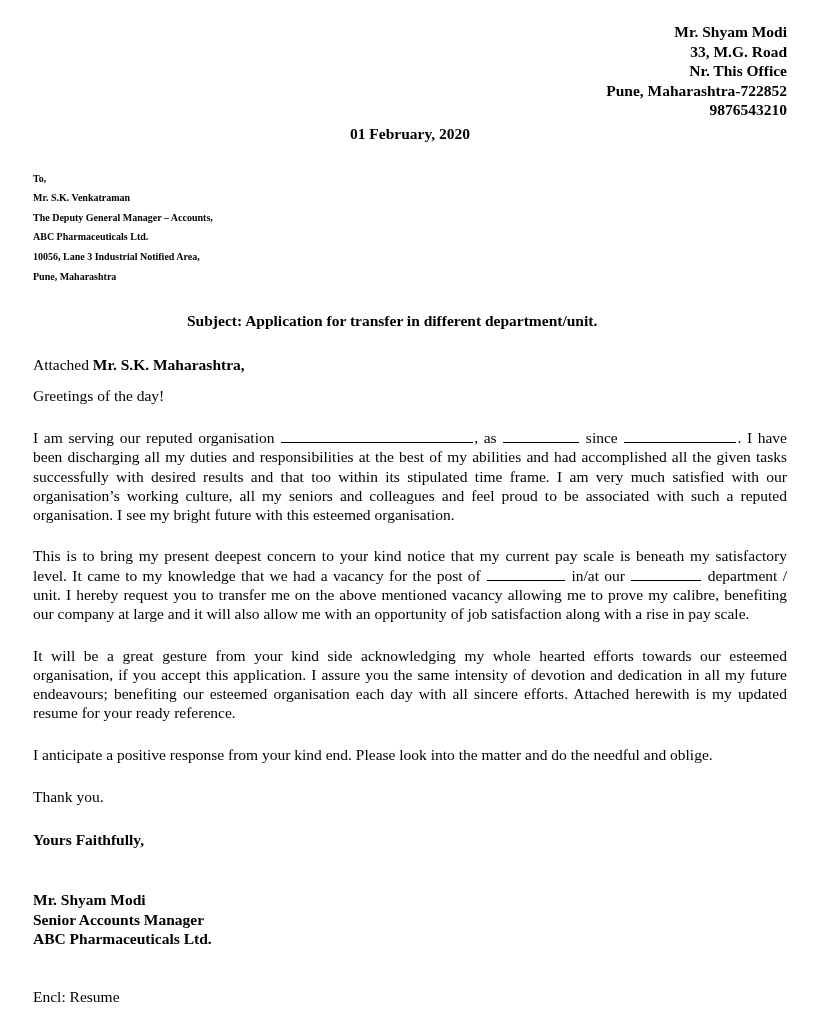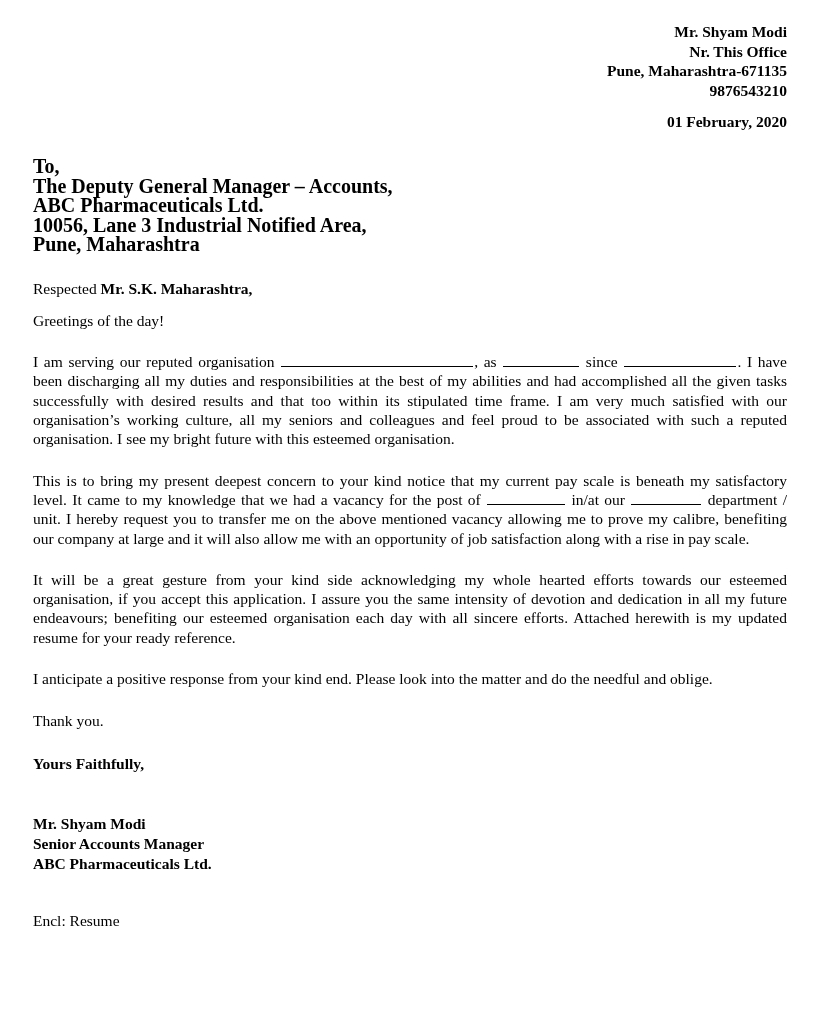--- a/index.html
+++ b/index.html
@@ -23,29 +23,29 @@
     background: #ffffff;
   }
   .sender-block {
     text-align: right;
     font-weight: bold;
     font-size: 15.5px;
     line-height: 19.6px;
     margin-top: 4px;
   }
   .date-line {
-    text-align: right;
+    text-align: center;
     font-weight: bold;
     font-size: 15.5px;
     line-height: 19.6px;
-    margin-top: 12px;
+    margin-top: 4px;
   }
   .recipient-block {
     font-weight: bold;
-    font-size: 20px;
+    font-size: 10px;
     line-height: 19.6px;
     margin-top: 25px;
     text-align: left;
   }
   .subject-line {
     font-weight: bold;
     font-size: 15.5px;
     line-height: 19.6px;
     margin-top: 25px;
     padding-left: 154px;
@@ -106,38 +106,41 @@
     margin-top: 38px;
   }
 </style>
 </head>
 <body>
 
 <div class="page">
 
   <div class="sender-block">
     <div>Mr. Shyam Modi</div>
+    <div>33, M.G. Road</div>
     <div>Nr. This Office</div>
-    <div>Pune, Maharashtra-671135</div>
+    <div>Pune, Maharashtra-722852</div>
     <div>9876543210</div>
   </div>
 
   <div class="date-line">01 February, 2020</div>
 
   <div class="recipient-block">
     <div>To,</div>
+    <div>Mr. S.K. Venkatraman</div>
     <div>The Deputy General Manager – Accounts,</div>
     <div>ABC Pharmaceuticals Ltd.</div>
     <div>10056, Lane 3 Industrial Notified Area,</div>
     <div>Pune, Maharashtra</div>
   </div>
 
+  <div class="subject-line">Subject: Application for transfer in different department/unit.</div>
 
   <div class="salutation">
-    <span>Respected </span><b>Mr. S.K. Maharashtra,</b>
+    <span>Attached </span><b>Mr. S.K. Maharashtra,</b>
   </div>
 
   <div class="greeting">Greetings of the day!</div>
 
   <div class="para">
     <span>I am serving our reputed organisation </span><span class="blank blank-xl"></span><span>, as </span><span class="blank blank-md"></span><span> since </span><span class="blank blank-lg"></span><span>. I have been discharging all my duties and responsibilities at the best of my abilities and had accomplished all the given tasks successfully with desired results and that too within its stipulated time frame. I am very much satisfied with our organisation’s working culture, all my seniors and colleagues and feel proud to be associated with such a reputed organisation. I see my bright future with this esteemed organisation.</span>
   </div>
 
   <div class="para">
     <span>This is to bring my present deepest concern to your kind notice that my current pay scale is beneath my satisfactory level. It came to my knowledge that we had a vacancy for the post of </span><span class="blank blank-sm"></span><span> in/at our </span><span class="blank blank-sm2"></span><span> department / unit. I hereby request you to transfer me on the above mentioned vacancy allowing me to prove my calibre, benefiting our company at large and it will also allow me with an opportunity of job satisfaction along with a rise in pay scale.</span>

